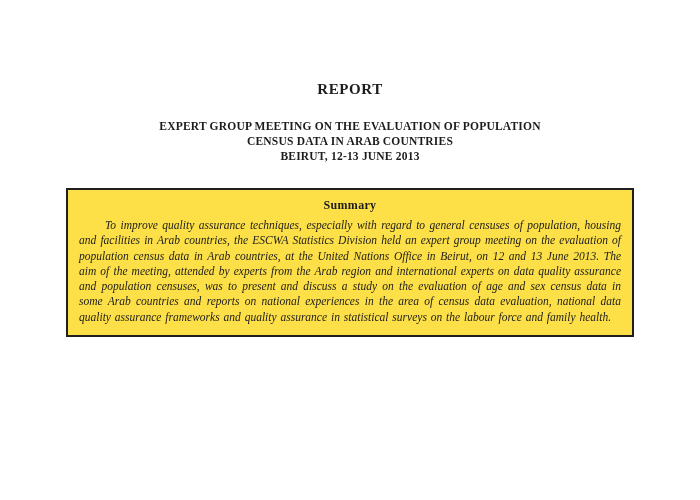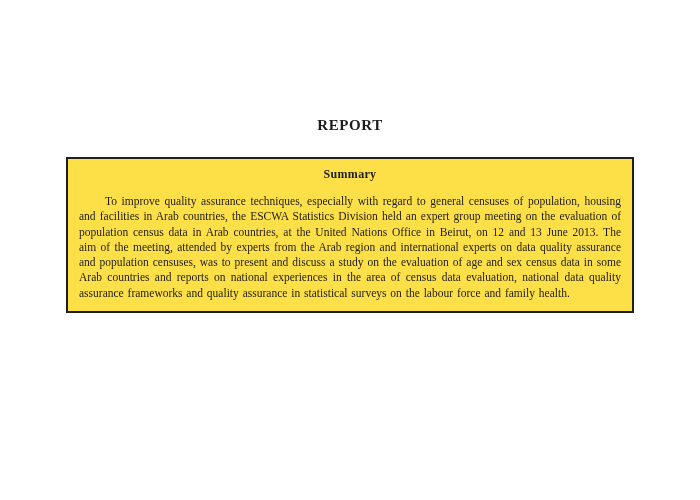--- a/index.html
+++ b/index.html
@@ -11,21 +11,21 @@
     position: relative;
     width: 700px;
     height: 500px;
     background: #ffffff;
     font-family: "Liberation Serif", "DejaVu Serif", serif;
     color: #1c1c1c;
     overflow: hidden;
   }
   .doc-title {
     margin: 0;
-    padding-top: 118px;
+    padding-top: 82px;
     text-align: center;
     font-size: 15px;
     font-weight: bold;
     letter-spacing: 0.6px;
     line-height: 15px;
   }
   .doc-subtitle {
     margin-top: 22px;
     text-align: center;
     font-size: 11.5px;
@@ -50,32 +50,38 @@
   }
   .summary-box p {
     margin: 0;
     font-size: 11.5px;
     line-height: 15.3px;
     text-align: justify;
     text-indent: 26px;
     word-spacing: 1px;
   }
   .summary-box p.first {
-    margin-top: 12px;
+    margin-top: 5px;
+    font-style: italic;
   }
   .summary-box p.second {
     margin-top: 15px;
   }
 </style>
 </head>
 <body>
 
 <div class="page">
 
   <h1 class="doc-title">REPORT</h1>
 
+  <div class="doc-subtitle">
+    <div>EXPERT GROUP MEETING ON THE EVALUATION OF POPULATION</div>
+    <div>CENSUS DATA IN ARAB COUNTRIES</div>
+    <div>BEIRUT, 12-13 JUNE 2013</div>
+  </div>
 
   <div class="summary-box">
     <h2 class="summary-heading">Summary</h2>
     <p class="first">To improve quality assurance techniques, especially with regard to general censuses of population, housing and facilities in Arab countries, the ESCWA Statistics Division held an expert group meeting on the evaluation of population census data in Arab countries, at the United Nations Office in Beirut, on 12 and 13 June 2013.  The aim of the meeting, attended by experts from the Arab region and international experts on data quality assurance and population censuses, was to present and discuss a study on the evaluation of age and sex census data in some Arab countries and reports on national experiences in the area of census data evaluation, national data quality assurance frameworks and quality assurance in statistical surveys on the labour force and family health.</p>
   </div>
 
 </div>
 
 </body></html>

